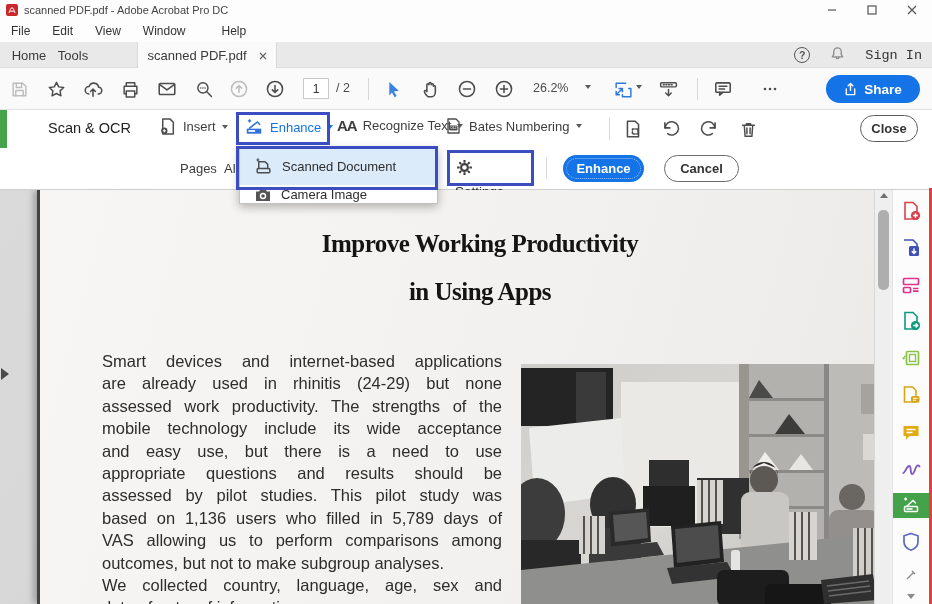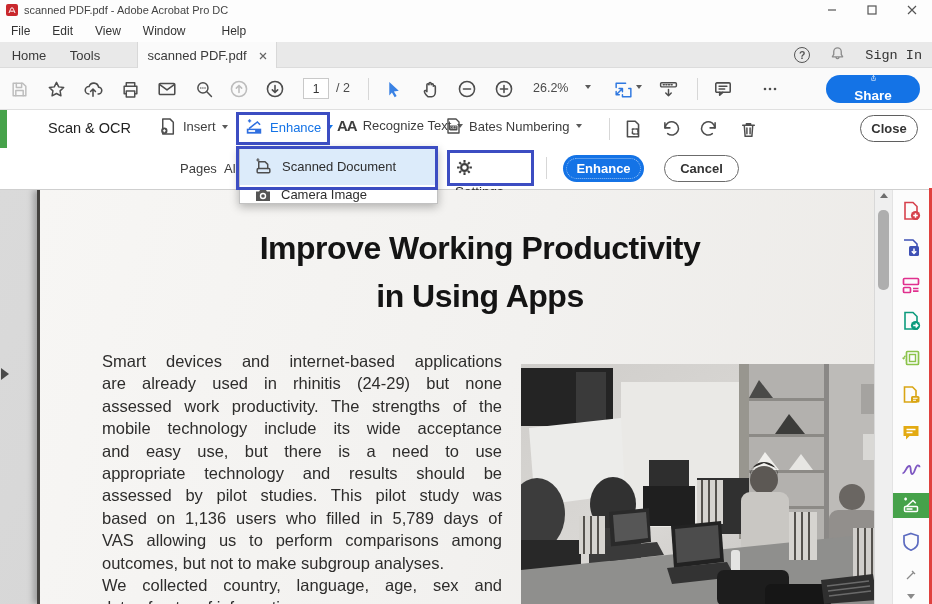--- a/index.html
+++ b/index.html
@@ -35,21 +35,21 @@
   .ik{fill:none;stroke:#4d4d4d;stroke-width:1.4;stroke-linecap:round;stroke-linejoin:round;}
   .ik.dis{stroke:#bdbdbd;}
   .ik.blue{stroke:#2f78e0;}
   .caret{width:0;height:0;border-left:3.5px solid transparent;border-right:3.5px solid transparent;border-top:4.5px solid #5a5a5a;}
   .caret.blue{border-top-color:#1473e6;}
   .pageinput{position:absolute;left:303px;top:10px;width:26px;height:21px;border:1px solid #c9c9c9;
              background:#fff;text-align:center;font-size:12px;font-family:"Liberation Sans",sans-serif;color:#333;}
   .pagetotal{position:absolute;left:336px;top:13px;font-size:12.5px;color:#4b4b4b;}
   .zoomval{position:absolute;left:533px;top:13px;font-size:12.5px;color:#4b4b4b;}
   .sharebtn{position:absolute;left:826px;top:7px;width:94px;height:28px;border-radius:14px;background:#1473e6;
-            color:#fff;display:flex;align-items:center;justify-content:center;gap:7px;font-size:13.5px;font-weight:700;flex-direction:column;}
+            color:#fff;display:flex;align-items:center;justify-content:center;gap:7px;font-size:13.5px;font-weight:700;}
   
   .scanbar{position:absolute;left:0;top:110px;width:932px;height:38px;background:#fff;}
   .greenstrip{position:absolute;left:0;top:0;width:7px;height:38px;background:#46a24a;}
   .scantitle{position:absolute;left:48px;top:10px;font-size:14.5px;color:#222;}
   .toollabel{font-size:13px;color:#3d3d3d;}
   .pill{border-radius:14px;display:flex;align-items:center;justify-content:center;font-size:13px;font-weight:700;}
   .closebtn{position:absolute;left:860px;top:5px;width:58px;height:27px;border:1.5px solid #5f5f5f;color:#333;background:#fff;}
   
   .subbar{position:absolute;left:0;top:148px;width:932px;height:42px;background:#fff;border-bottom:1px solid #cfcfcf;}
   .enhancebtn{position:absolute;left:563px;top:7px;width:81px;height:27px;background:#1473e6;color:#fff;
@@ -63,21 +63,21 @@
   .ditem{display:flex;align-items:center;gap:9px;font-size:13px;color:#2d2d2d;padding-left:14px;}
   .ditem.sel{background:#dcebfa;height:37px;}
   .ditem.plain{height:19px;}
   
   .docarea{position:absolute;left:0;top:190px;width:892px;height:414px;overflow:hidden;
            background:linear-gradient(120deg,#dadada,#cecece);}
   .page{position:absolute;left:37px;top:0;width:837px;height:414px;
         background:linear-gradient(105deg,#f7f6f4 0%,#f2f1ef 55%,#eceae7 100%);
         border-left:3px solid #44423f;box-shadow:-4px 0 6px rgba(0,0,0,.25);}
   .heading{position:absolute;left:50px;width:780px;text-align:center;color:#141414;
-           font-size:32px;font-weight:700;letter-spacing:-.5px;font-family:Liberation Sans, sans-serif;}
+           font-size:25px;font-weight:700;letter-spacing:-.5px;font-family:Liberation Serif, serif;}
   .bodytext{position:absolute;left:62px;top:160px;width:400px;font-size:16.5px;line-height:22.4px;
             color:#2e2d2c;}
   .jline{text-align:justify;text-align-last:justify;}
   .nline{text-align:left;}
   .photo{position:absolute;left:481px;top:174px;width:370px;height:240px;overflow:hidden;}
   .scrollbar{position:absolute;left:874px;top:0;width:18px;height:414px;background:#efefef;border-left:1px solid #d8d8d8;}
   .thumb{position:absolute;left:3px;top:20px;width:11px;height:80px;background:#aeaeae;border-radius:5px;}
   .scrollarrow{position:absolute;left:5px;top:3px;width:0;height:0;
                border-left:4px solid transparent;border-right:4px solid transparent;border-bottom:5px solid #6e6e6e;}
   .panelhandle{position:absolute;left:1px;top:178px;width:0;height:0;
@@ -126,21 +126,21 @@
     <span class="menuitem">Edit</span>
     <span class="menuitem">View</span>
     <span class="menuitem">Window</span>
     <span class="menuitem" style="margin-left:14px;">Help</span>
   </div>
 
   <div class="tabbar">
     <div class="tab" style="left:0;width:58px;justify-content:center;">
         <span>Home</span>
       </div>
-    <div class="tab" style="left:56px;width:58px;">
+    <div class="tab" style="left:44px;width:58px;">
         <span>Tools</span>
       </div>
     <div class="tab active" style="left:137px;width:140px;gap:12px;">
       <span>scanned PDF.pdf</span>
       <span><svg width="8" height="8" viewBox="0 0 8 8">
             <path d="M1 1l6 6M7 1l-6 6" stroke="#666" stroke-width="1.2"></path>
           </svg></span>
     </div>
     <div class="tabbar-right">
       <span class="helpcirc">?</span>
@@ -375,21 +375,21 @@
   <div class="docarea">
     <div class="page">
       <div class="heading" style="top:40px;">Improve Working Productivity</div>
       <div class="heading" style="top:88px;">in Using Apps</div>
       <div class="bodytext">
         <div class="jline">Smart devices and internet-based applications</div>
         <div class="jline">are already used in rhinitis (24-29) but none</div>
         <div class="jline">assessed work productivity. The strengths of the</div>
         <div class="jline">mobile technology include its wide acceptance</div>
         <div class="jline">and easy use, but there is a need to use</div>
-        <div class="jline">appropriate technology and results should be</div>
+        <div class="jline">appropriate questions and results should be</div>
         <div class="jline">assessed by pilot studies. This pilot study was</div>
         <div class="jline">based on 1,136 users who filled in 5,789 days of</div>
         <div class="jline">VAS allowing us to perform comparisons among</div>
         <div class="nline">outcomes, but not to make subgroup analyses.</div>
         <div class="jline">We collected country, language, age, sex and</div>
         <div class="nline">data of entry of information</div>
       </div>
       <div class="photo">
         <svg width="370" height="240" viewBox="0 0 370 240">
           <defs>

